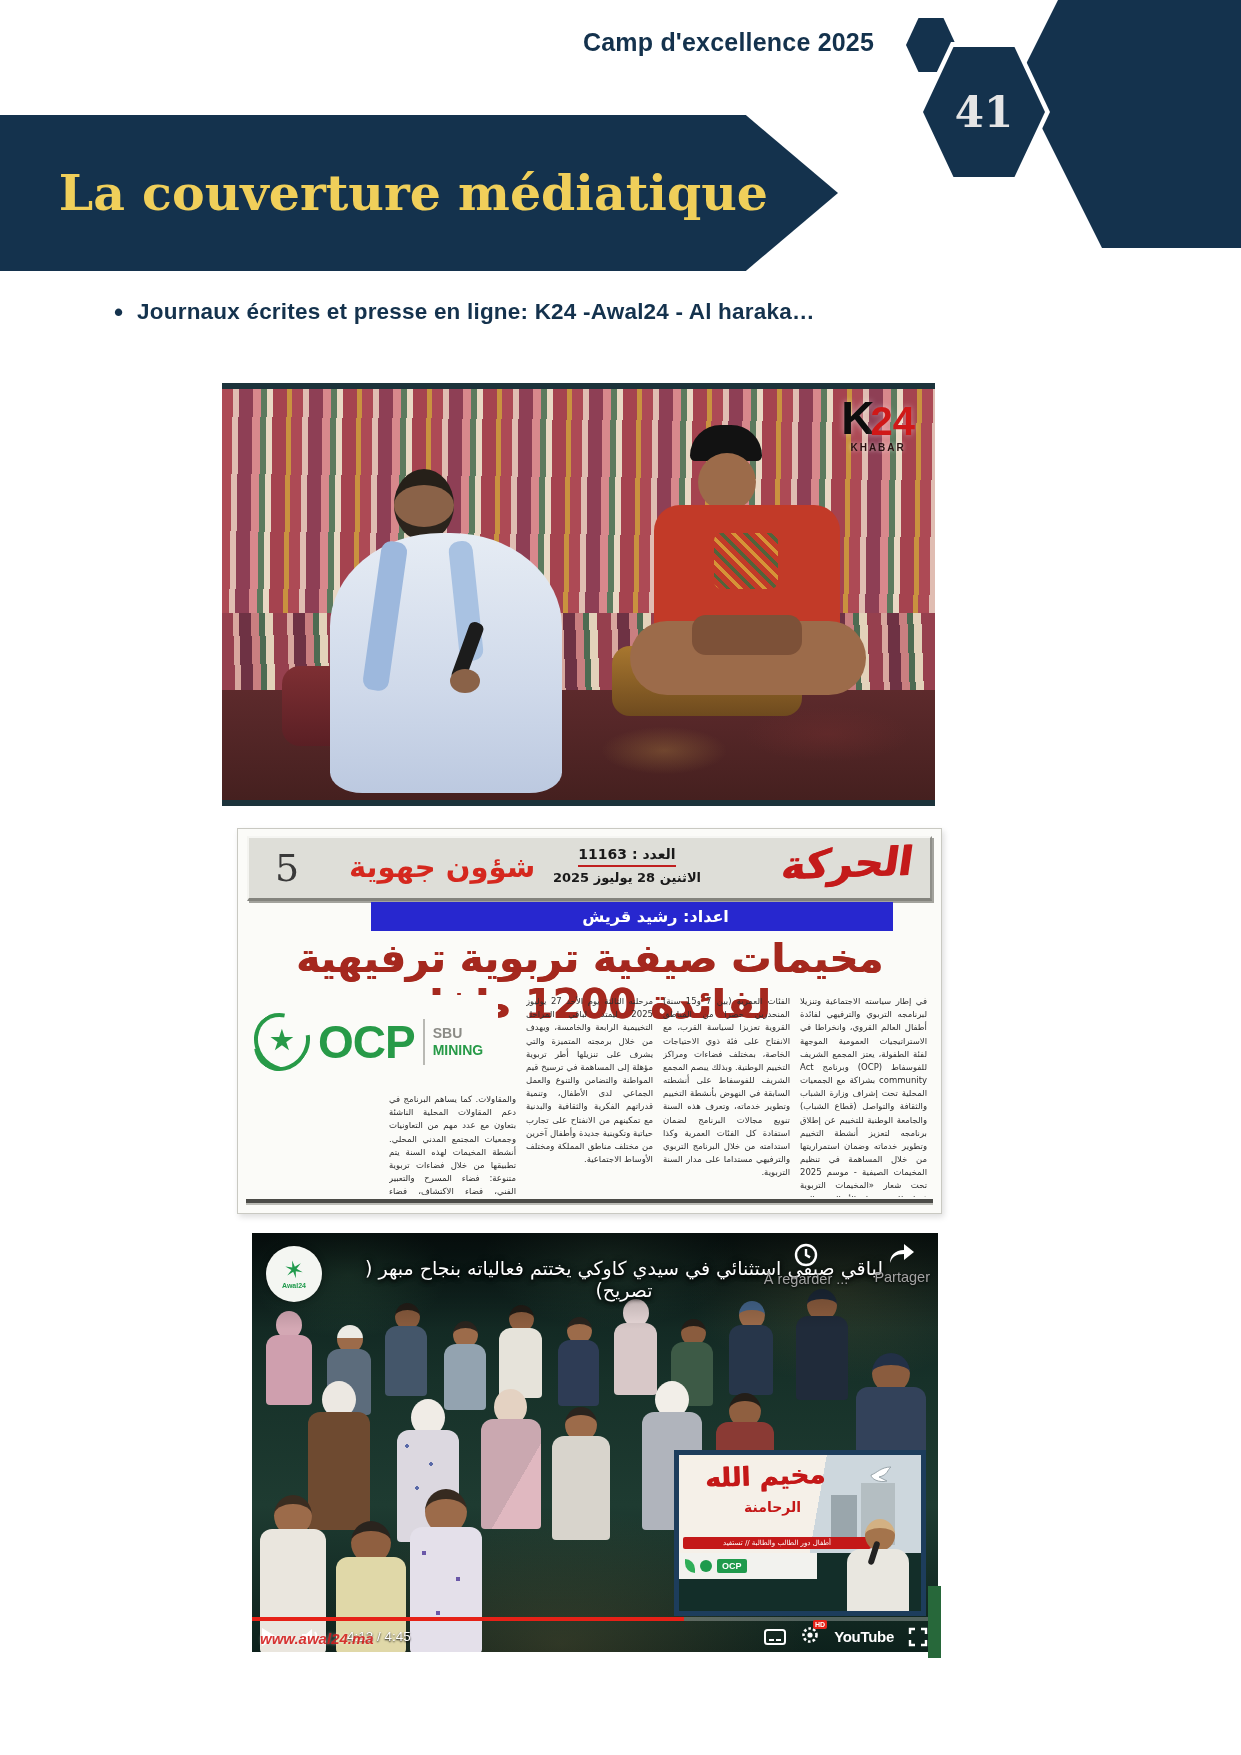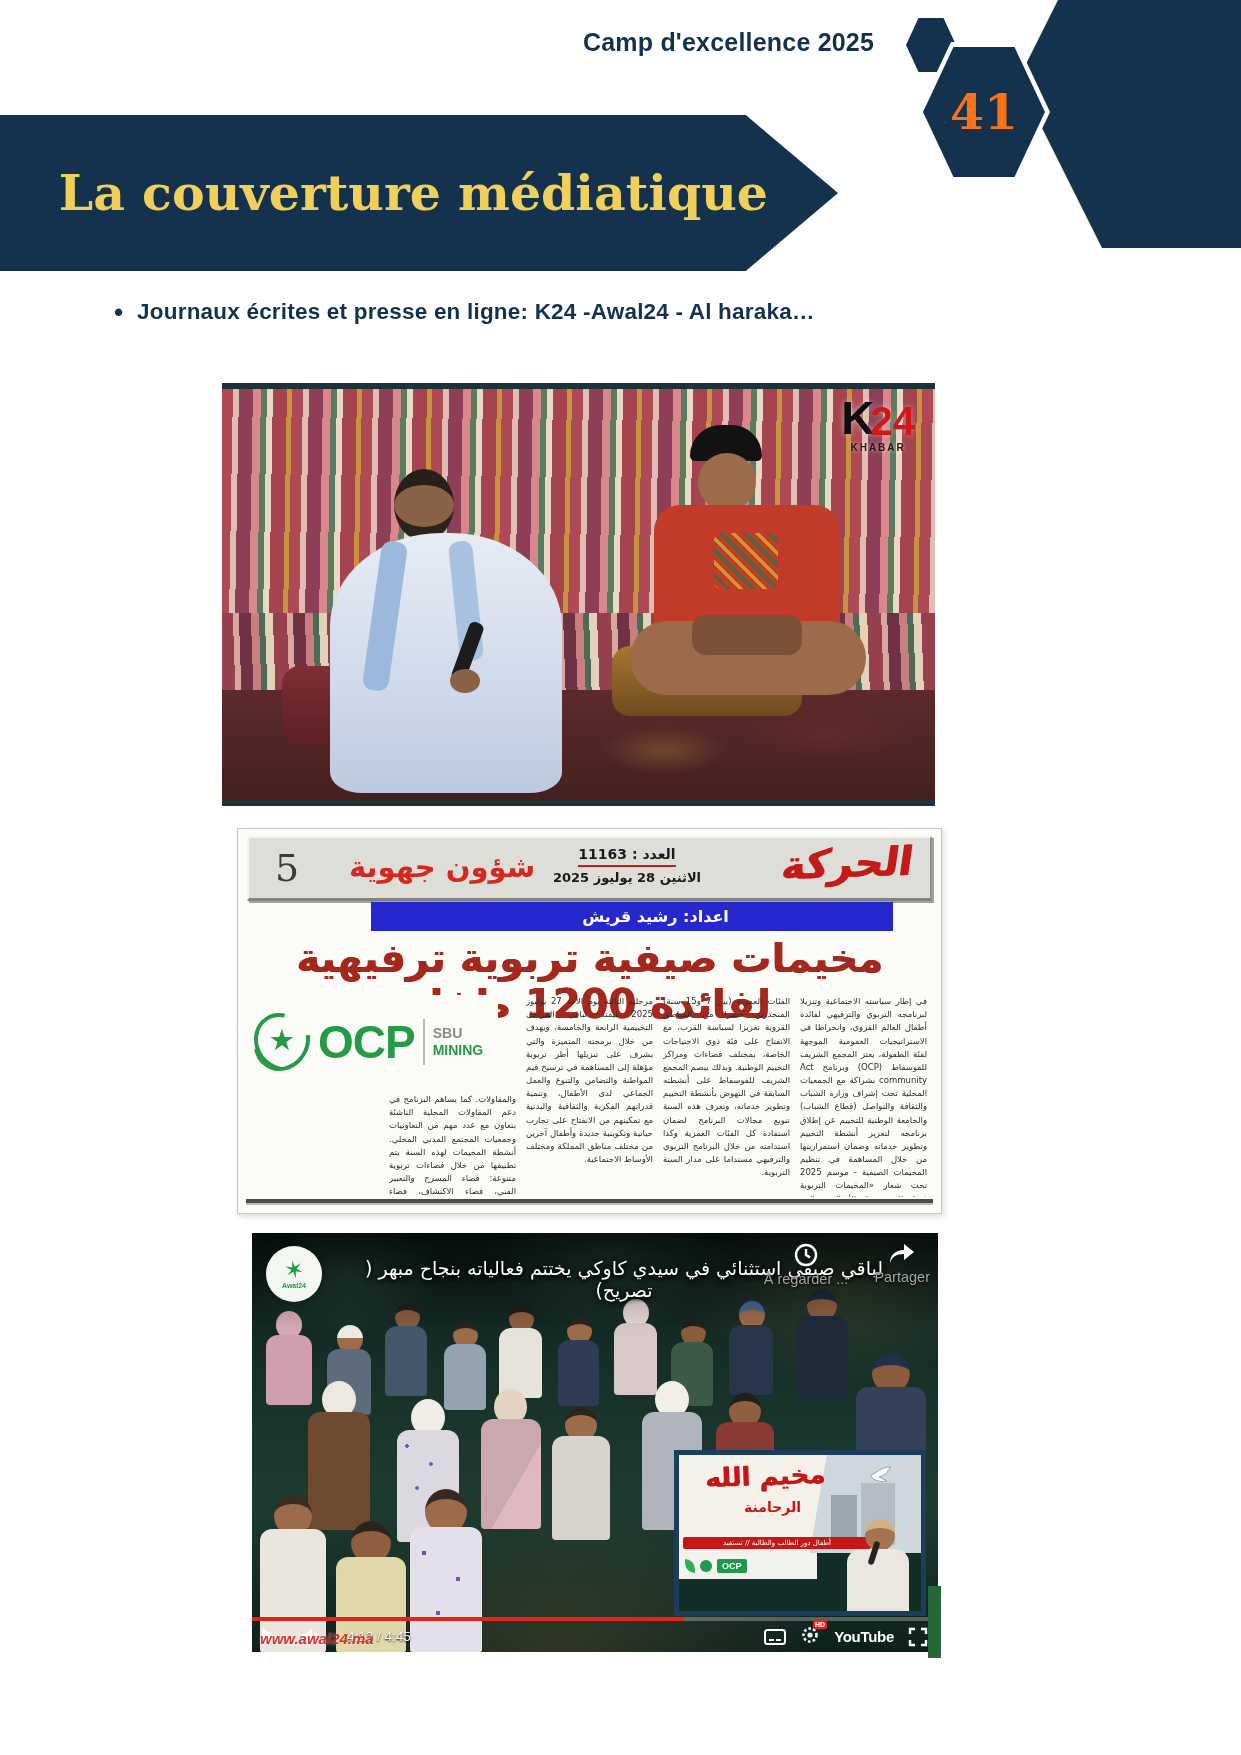--- a/index.html
+++ b/index.html
@@ -6,21 +6,21 @@
   #page{position:relative;width:1241px;height:1755px;background:#ffffff;overflow:hidden;
         font-family:"Liberation Sans",sans-serif;}
   .abs{position:absolute;}
   .hex{clip-path:polygon(25% 0%,75% 0%,100% 50%,75% 100%,25% 100%,0% 50%);}
   
   .hdr-title{left:583px;top:28px;font-size:25px;font-weight:bold;color:#14324d;letter-spacing:.2px;}
   .hex-corner{left:1018px;top:-88px;width:336px;height:336px;background:#14324d;}
   .hex-small{left:906px;top:18px;width:50px;height:54px;background:#14324d;}
   .hex41-outer{left:918px;top:42px;width:132px;height:140px;background:#ffffff;}
   .hex41-inner{left:5px;top:5px;width:122px;height:130px;background:#14324d;display:flex;align-items:center;justify-content:center;}
-  .hex41-inner span{font-family:"DejaVu Serif",serif;font-weight:bold;font-size:49px;color:#f97316;}
+  .hex41-inner span{font-family:"DejaVu Serif",serif;font-weight:bold;font-size:42px;color:#e5e5e5;}
   
   .banner{left:0;top:115px;width:838px;height:156px;background:#14324d;
           clip-path:polygon(0 0,89% 0,100% 50%,89% 100%,0 100%);
           display:flex;align-items:center;justify-content:flex-end;padding-right:70px;box-sizing:border-box;}
   .banner span{font-family:"DejaVu Serif",serif;font-weight:bold;font-size:49px;color:#f0cf5a;}
   
   .bullet-line{left:114px;top:299px;width:980px;display:flex;gap:14px;color:#14324d;}
   .bullet-dot{font-size:26px;line-height:26px;font-weight:bold;}
   .bullet-text{font-size:22.5px;font-weight:bold;letter-spacing:.2px;}
   

